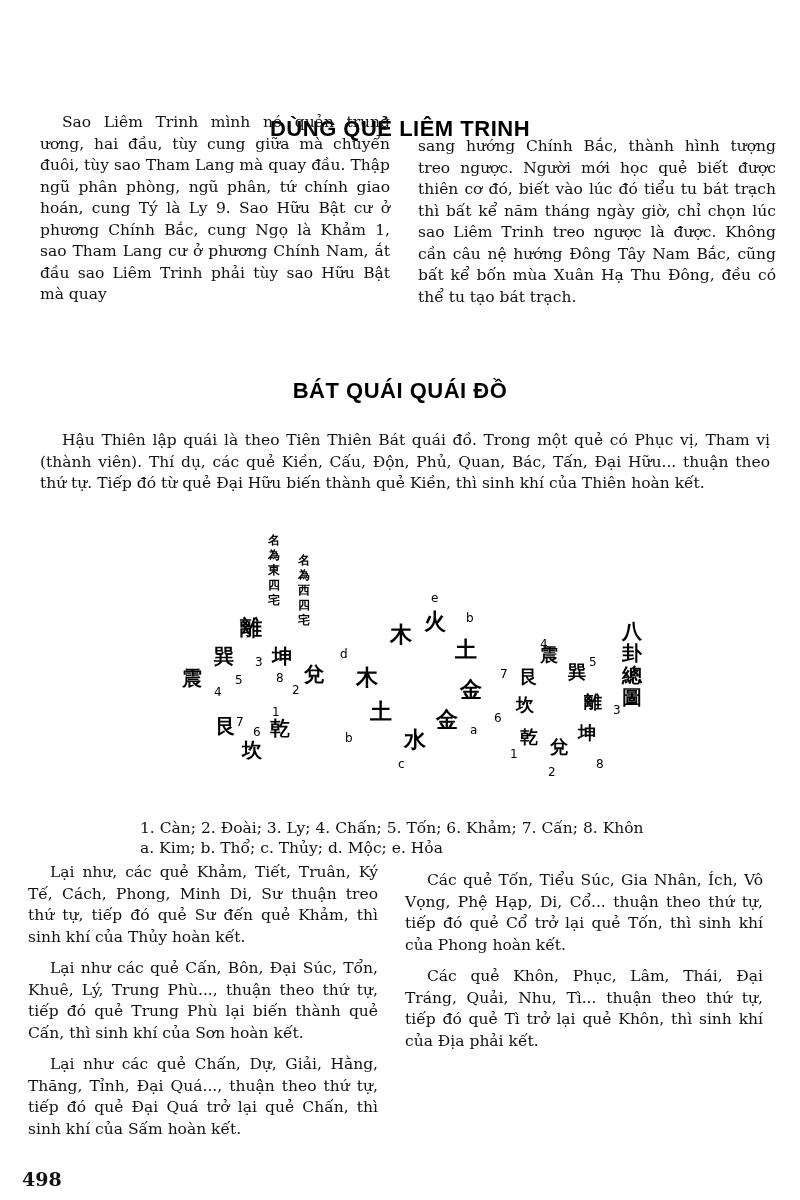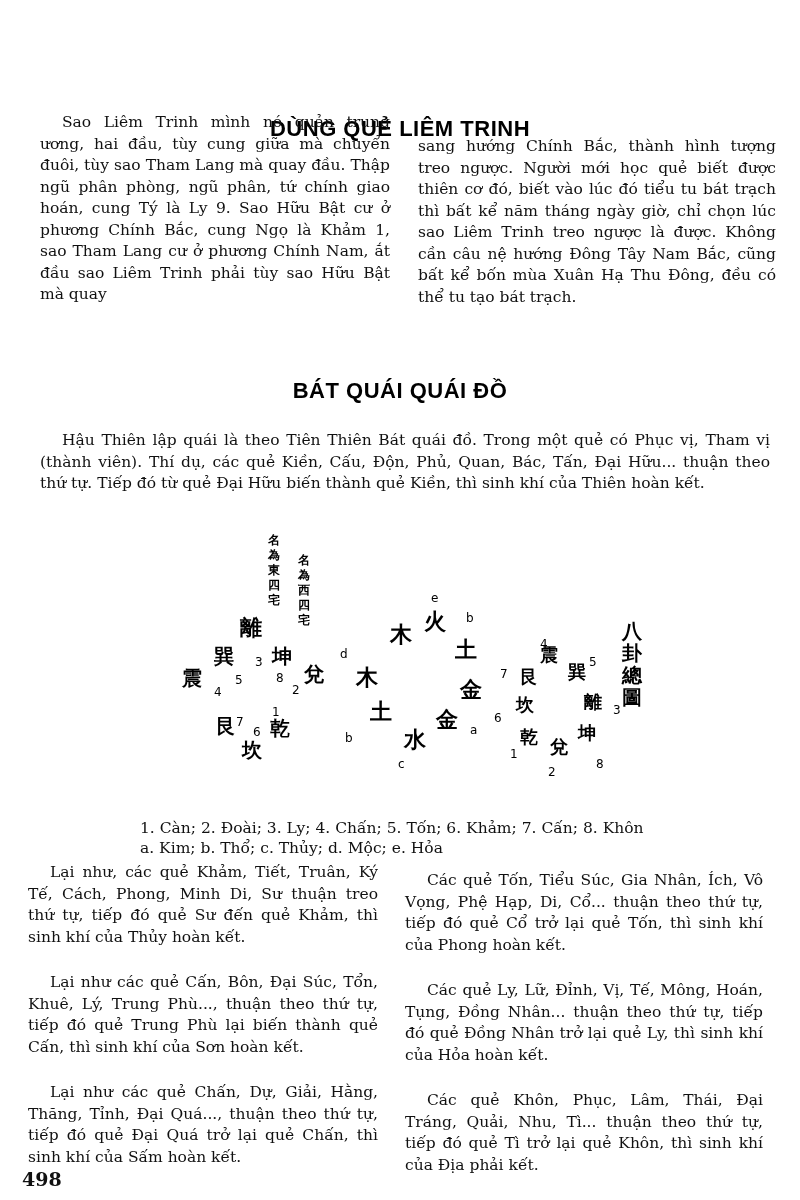--- a/index.html
+++ b/index.html
@@ -11,21 +11,21 @@
   .title {
     position: absolute; left: 0; width: 800px; text-align: center;
     font-family: "Liberation Sans", "DejaVu Sans", sans-serif;
     font-weight: bold; font-size: 22px; letter-spacing: 0.5px; color: #000;
   }
   .col {
     position: absolute; font-size: 15.5px; line-height: 21.5px;
     text-align: justify; color: #111;
   }
   .col p { margin: 0; text-indent: 22px; }
-  .col p + p { margin-top: 24px; }
+  .col p + p { margin-top: 10px; }
   .intro {
     position: absolute; left: 40px; width: 730px; font-size: 15.5px;
     line-height: 21.5px; text-align: justify; margin: 0; text-indent: 22px;
   }
   .diagram { position: absolute; left: 180px; top: 525px; width: 480px; height: 260px; }
   .hz { position: absolute; font-family: "DejaVu Serif", serif; font-weight: bold; color: #000; }
   .lbl { position: absolute; font-family: "DejaVu Sans", sans-serif; font-size: 12px; color: #000; }
   .legend {
     position: absolute; left: 140px; top: 818px; width: 560px;
     font-size: 15.5px; line-height: 20px;
@@ -115,17 +115,16 @@
   <div>a. Kim; b. Thổ; c. Thủy; d. Mộc; e. Hỏa</div>
 </div>
 
 <div class="col" style="left:28px; top:862px; width:350px;">
   <p>Lại như, các quẻ Khảm, Tiết, Truân, Ký Tế, Cách, Phong, Minh Di, Sư thuận treo thứ tự, tiếp đó quẻ Sư đến quẻ Khảm, thì sinh khí của Thủy hoàn kết.</p>
   <p>Lại như các quẻ Cấn, Bôn, Đại Súc, Tổn, Khuê, Lý, Trung Phù..., thuận theo thứ tự, tiếp đó quẻ Trung Phù lại biến thành quẻ Cấn, thì sinh khí của Sơn hoàn kết.</p>
   <p>Lại như các quẻ Chấn, Dự, Giải, Hằng, Thăng, Tỉnh, Đại Quá..., thuận theo thứ tự, tiếp đó quẻ Đại Quá trở lại quẻ Chấn, thì sinh khí của Sấm hoàn kết.</p>
 </div>
 <div class="col" style="left:405px; top:870px; width:358px;">
   <p>Các quẻ Tốn, Tiểu Súc, Gia Nhân, Ích, Vô Vọng, Phệ Hạp, Di, Cổ... thuận theo thứ tự, tiếp đó quẻ Cổ trở lại quẻ Tốn, thì sinh khí của Phong hoàn kết.</p>
-  <p>Các quẻ Ly, Lữ, Đỉnh, Vị, Tế, Mông, Hoán, Tụng, Đồng Nhân... thuận theo thứ tự, tiếp đó quẻ Đồng Nhân trở lại quẻ Ly, thì sinh khí của Hỏa hoàn kết.</p>
   <p>Các quẻ Khôn, Phục, Lâm, Thái, Đại Tráng, Quải, Nhu, Tì... thuận theo thứ tự, tiếp đó quẻ Tì trở lại quẻ Khôn, thì sinh khí của Địa phải kết.</p>
 </div>
 
 <div class="pagenum">498</div>
 
 </body></html>

